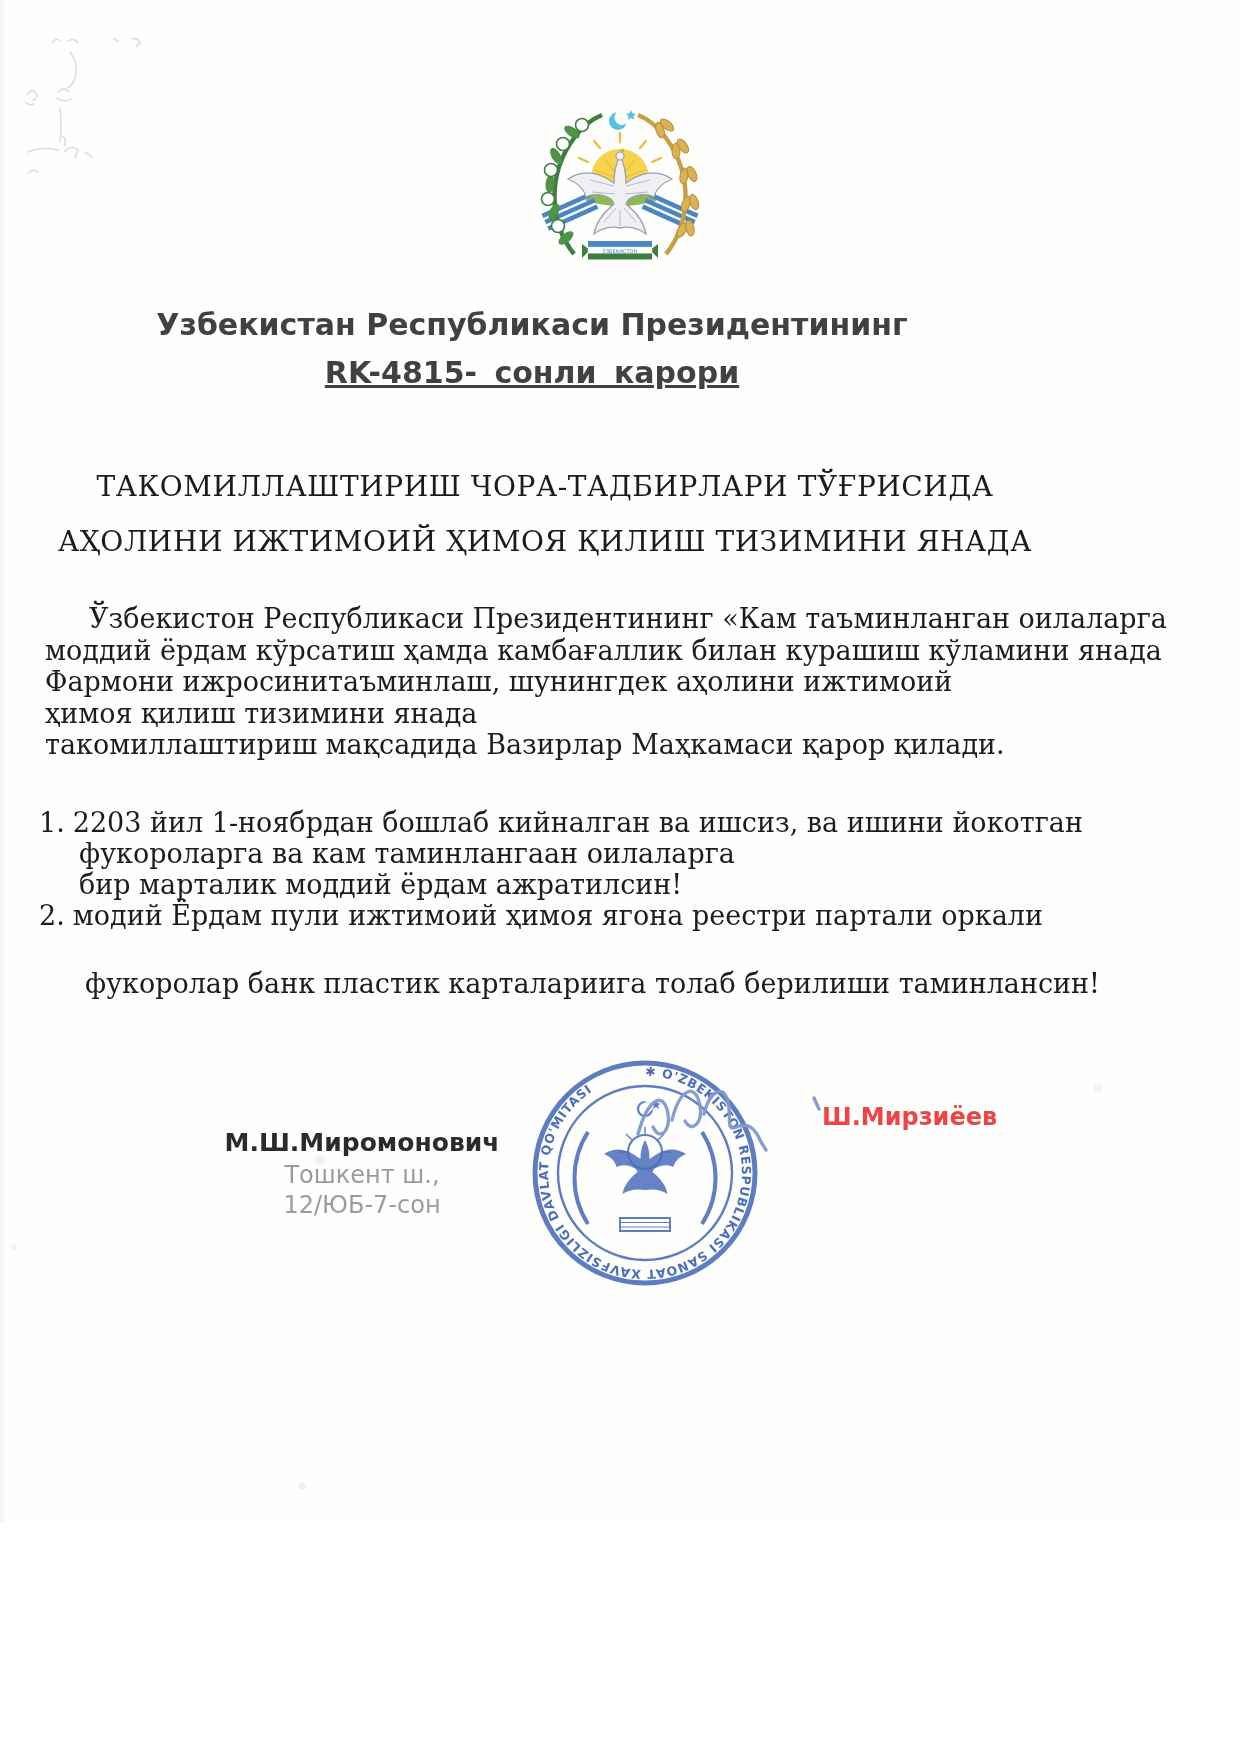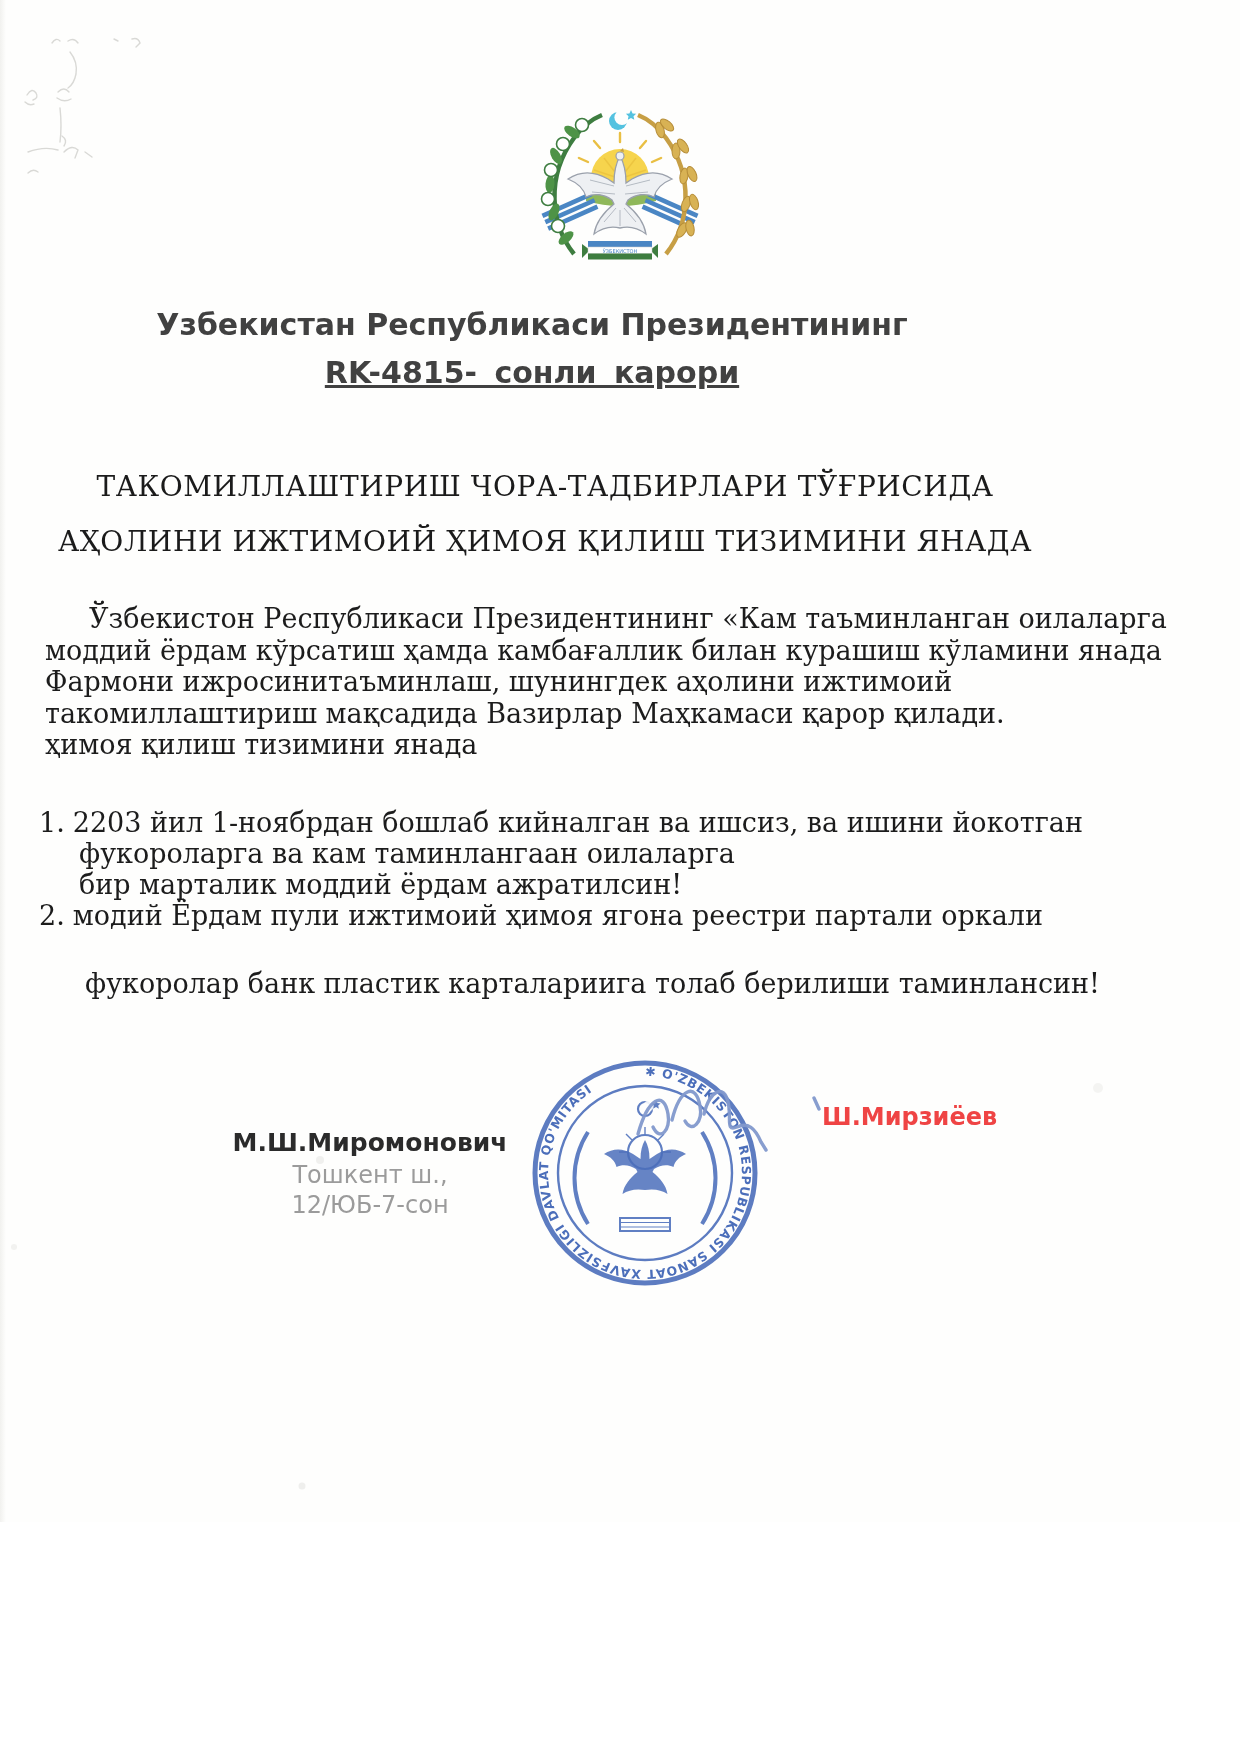--- a/index.html
+++ b/index.html
@@ -44,21 +44,21 @@
 
   .list{
     position:absolute;left:39px;top:807px;width:1120px;
     color:#1c1c1c;font-size:27px;line-height:31px;white-space:nowrap;
   }
   .list .num{display:inline-block;min-width:24px;margin-right:8px;}
   .list .cont1{padding-left:40px;}
   .list .cont2{padding-left:46px;margin-top:37px;}
 
   .sig-left{
-    position:absolute;left:196px;top:1126px;width:348px;text-align:center;
+    position:absolute;left:188px;top:1126px;width:348px;text-align:center;
     font-family:"DejaVu Sans", sans-serif;
   }
   .sig-left .name{font-size:25px;font-weight:600;color:#2b2b2b;line-height:34px;}
   .sig-left .muted{font-size:24px;color:#9b9b9b;line-height:30px;}
 
   .seal{position:absolute;left:524px;top:1052px;width:242px;height:242px;opacity:.92;}
   .scribble{position:absolute;left:628px;top:1070px;width:235px;height:100px;}
 
   .sig-right{
     position:absolute;left:822px;top:1103px;
@@ -187,22 +187,22 @@
 
   <div class="caps">
     <div>ТАКОМИЛЛАШТИРИШ ЧОРА-ТАДБИРЛАРИ ТЎҒРИСИДА</div>
     <div>АҲОЛИНИ ИЖТИМОИЙ ҲИМОЯ ҚИЛИШ ТИЗИМИНИ ЯНАДА</div>
   </div>
 
   <div class="bodytext">
     <div class="indent">Ўзбекистон Республикаси Президентининг «Кам таъминланган оилаларга</div>
     <div>моддий ёрдам кўрсатиш ҳамда камбағаллик билан курашиш кўламини янада</div>
     <div>Фармони ижросинитаъминлаш, шунингдек аҳолини ижтимоий</div>
+    <div>ҳимоя қилиш тизимини янада</div>
     <div>такомиллаштириш мақсадида Вазирлар Маҳкамаси қарор қилади.</div>
-    <div>ҳимоя қилиш тизимини янада</div>
   </div>
 
   <div class="list">
     <div>
       <span class="num">1.</span><span>2203 йил 1-ноябрдан бошлаб кийналган ва ишсиз, ва ишини йокотган</span>
     </div>
     <div class="cont1">фукороларга ва кам таминлангаан оилаларга</div>
     <div class="cont1">бир марталик моддий ёрдам ажратилсин!</div>
     <div>
       <span class="num">2.</span><span>модий Ёрдам пули ижтимоий ҳимоя ягона реестри партали оркали</span>

